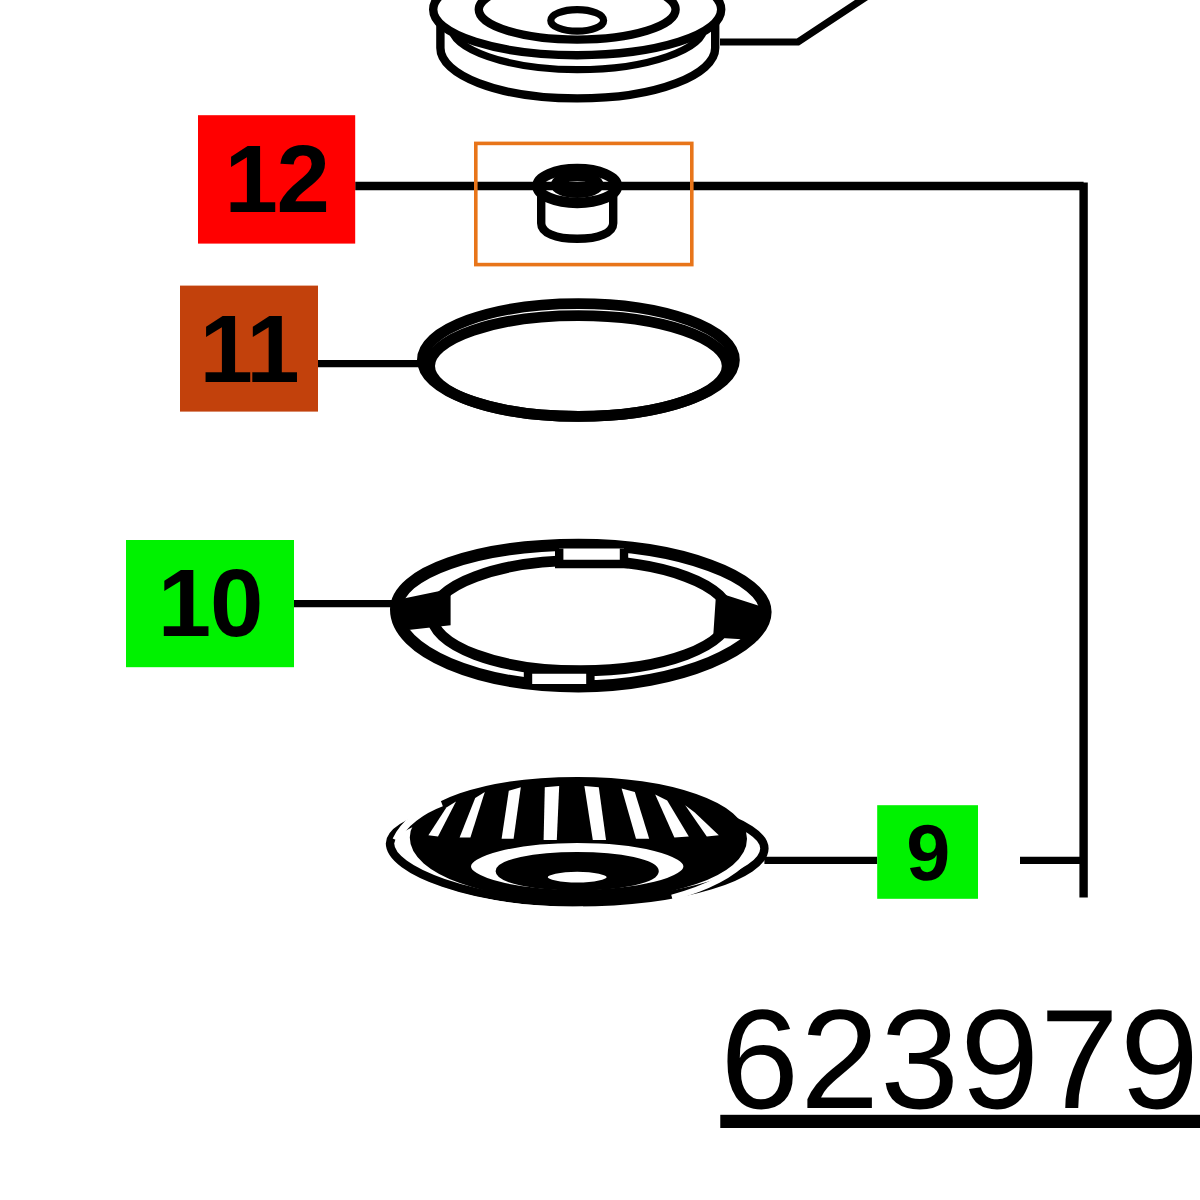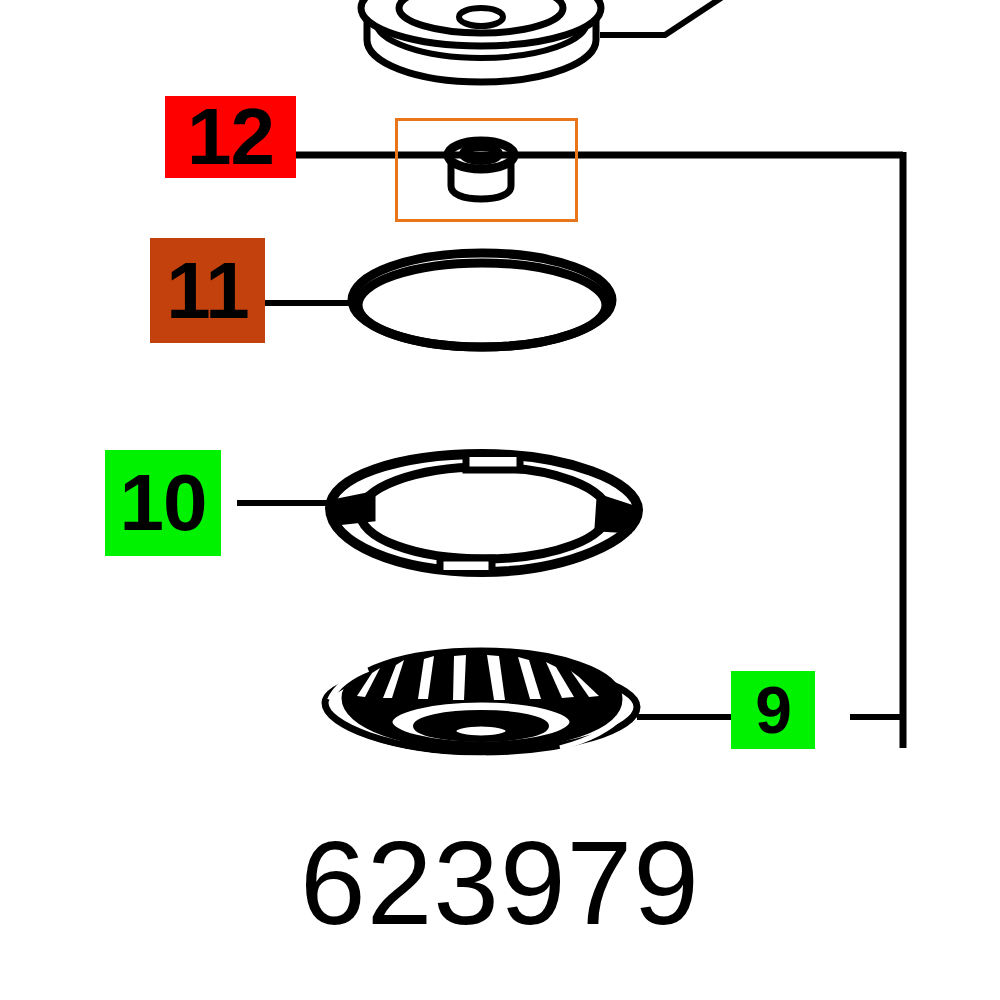--- a/index.html
+++ b/index.html
@@ -35,53 +35,54 @@
     justify-content: center;
     box-sizing: border-box;
     color: #000000;
     font-family: "Liberation Sans", sans-serif;
     font-weight: bold;
     line-height: 1;
     letter-spacing: -1px;
     user-select: none;
   }
   .callout-12 {
-    left: 165px;  top: 96px;  width: 131px; height: 82px;
+    left: 165px;  top: 96px;  width: 131px; height: 107px;
     background: #ff0000;
     font-size: 80px;
   }
   .callout-11 {
     left: 150px;  top: 238px; width: 115px; height: 105px;
     background: #c2410c;
     font-size: 80px;
   }
   .callout-10 {
-    left: 105px;  top: 450px; width: 116px; height: 106px;
+    left: 105px;  top: 450px; width: 140px; height: 106px;
     background: #00f200;
     font-size: 80px;
   }
   .callout-9 {
     left: 731px;  top: 671px; width: 84px;  height: 78px;
     background: #00f200;
     font-size: 66px;
   }
   
   #part-number {
     position: absolute;
     left: 0;
     top: 824px;
     width: 1000px;
-    text-align: center;
+    text-align: right;
     font-family: "Liberation Sans", sans-serif;
     font-size: 118px;
     font-weight: 400;
     letter-spacing: 1px;
     color: #000000;
     line-height: 1;
     user-select: none;
+    text-decoration: underline;
   }
   
   #highlight-box {
     position: absolute;
     left: 395px;
     top: 118px;
     width: 183px;
     height: 104px;
     border: 3px solid #e8751a;
     box-sizing: border-box;

